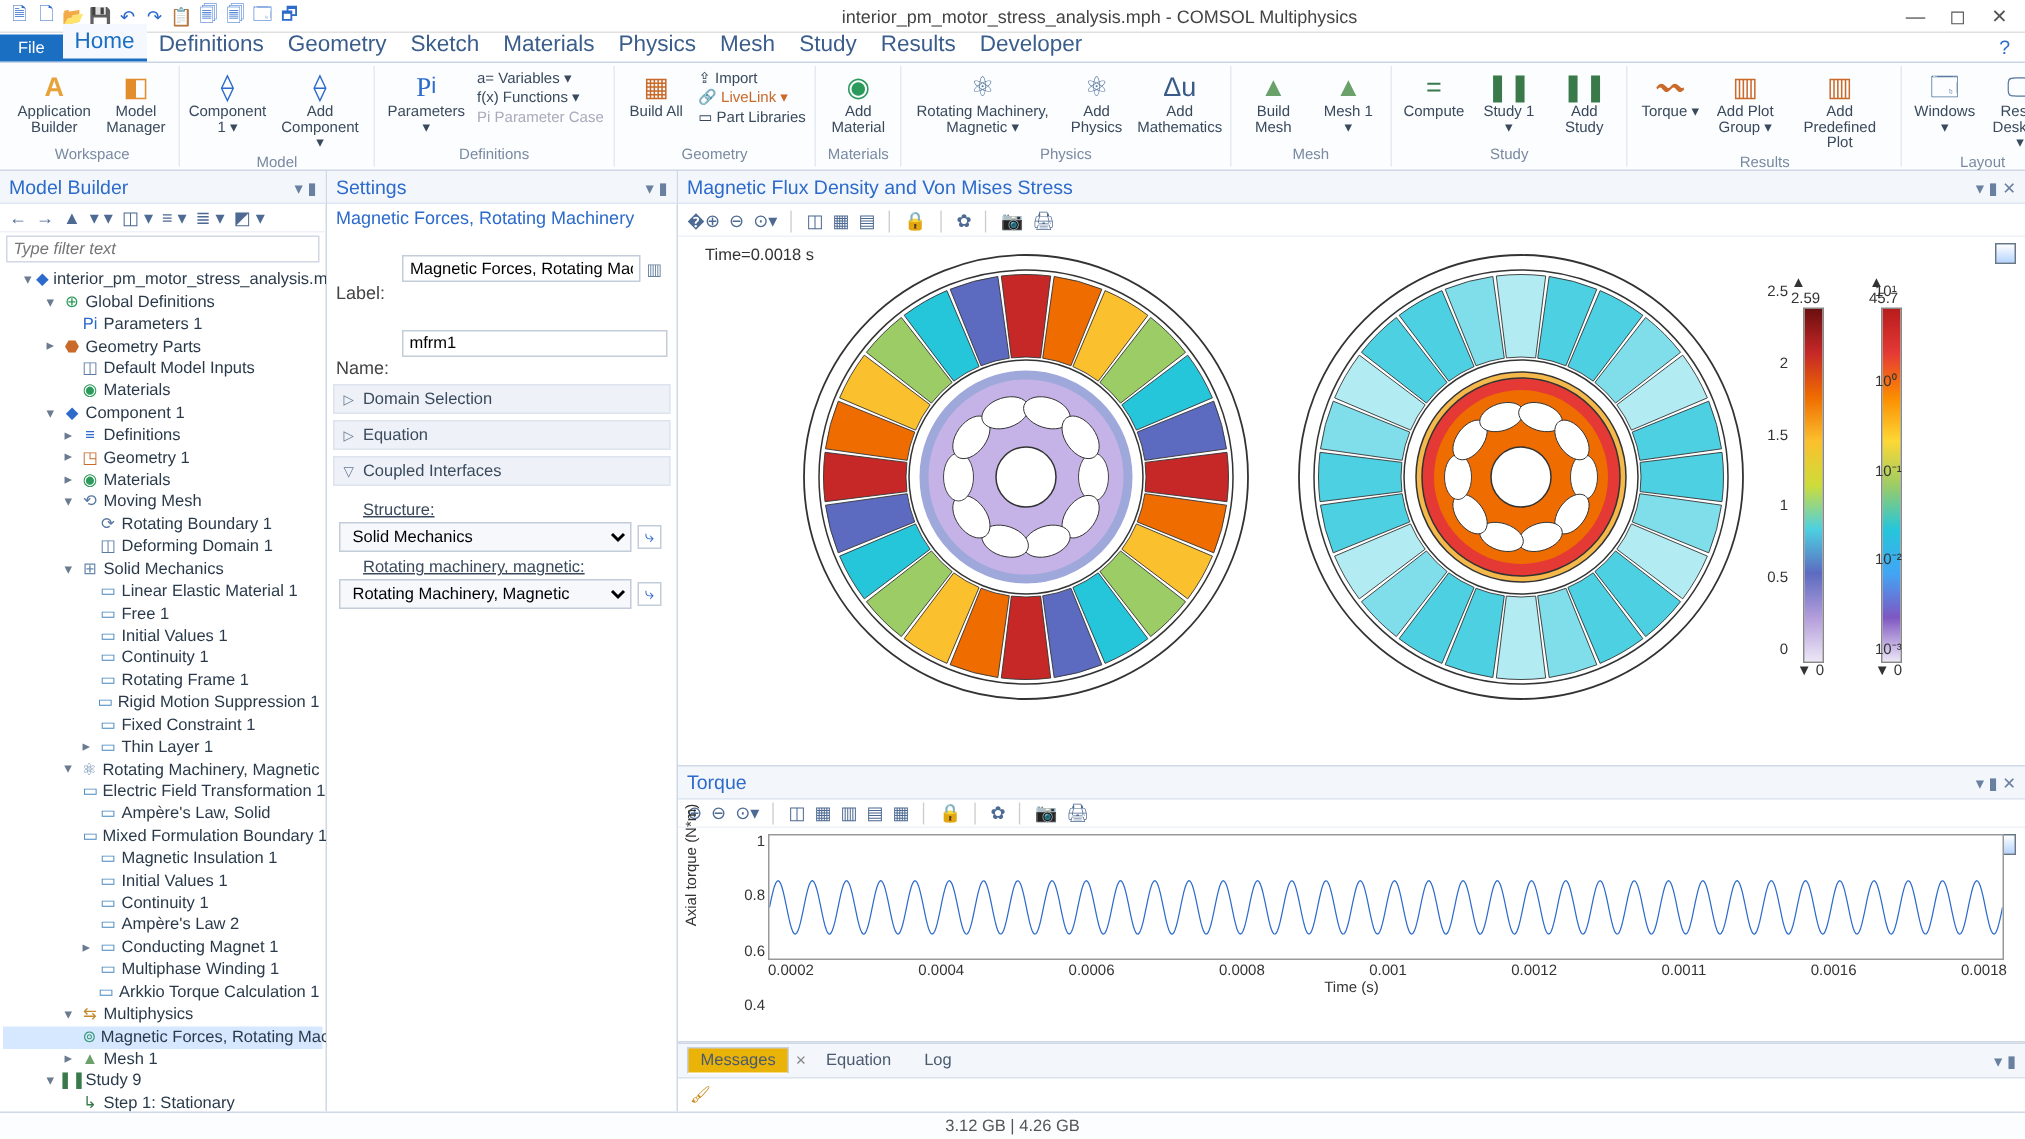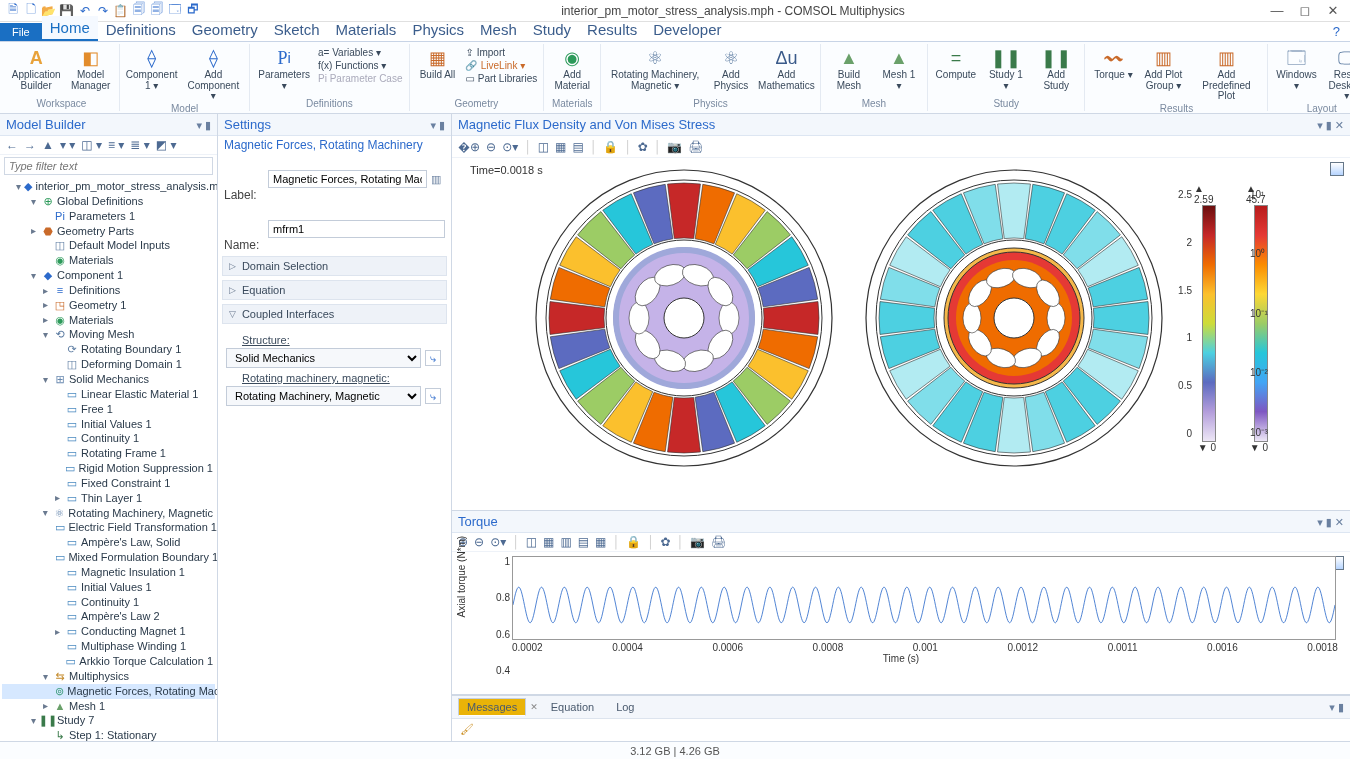--- a/index.html
+++ b/index.html
@@ -488,21 +488,21 @@
           <span>Magnetic Forces, Rotating Machinery 1</span>
         </div>
         <div class="tn ind3">
           <span class="tw">▸</span>
           <span class="ticon" style="color:#6aa06a">▲</span>
           <span>Mesh 1</span>
         </div>
         <div class="tn ind2">
           <span class="tw">▾</span>
           <span class="ticon" style="color:#3a7a4a">❚❚</span>
-          <span>Study 7</span>
+          <span>Study 9</span>
         </div>
         <div class="tn ind3">
           <span class="tw"></span>
           <span class="ticon" style="color:#3a7a4a">↳</span>
           <span>Step 1: Stationary</span>
         </div>
       </div>
   </div>
 
   <div class="panel settings">

